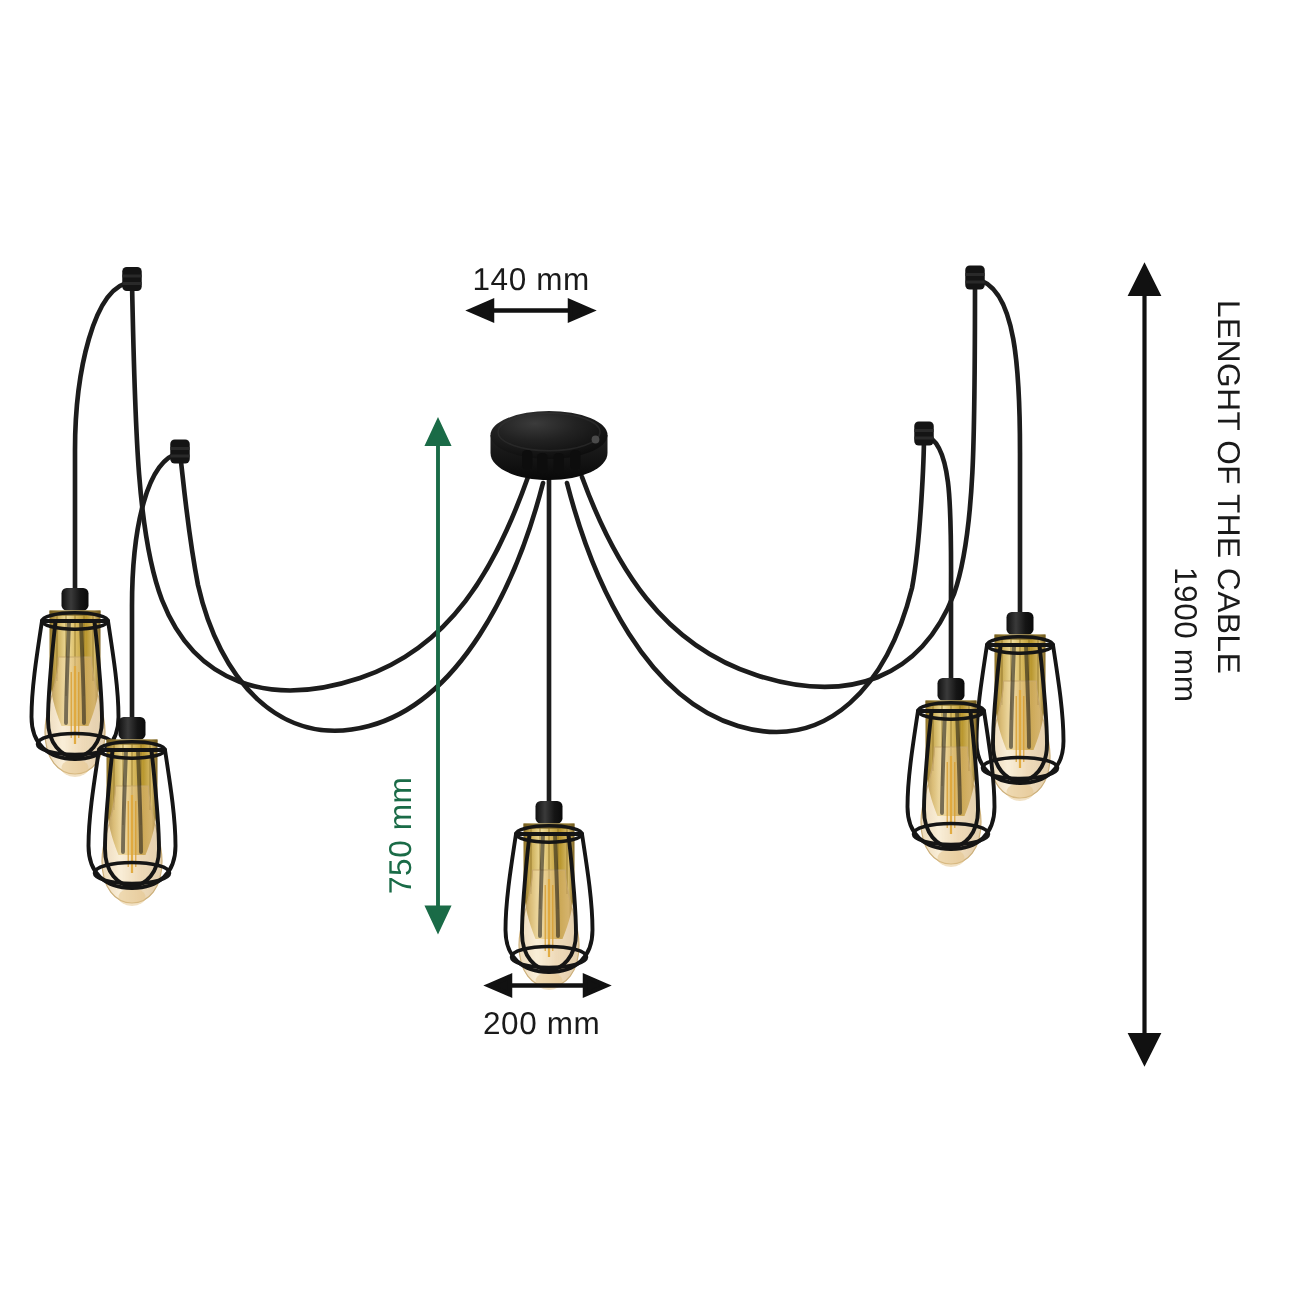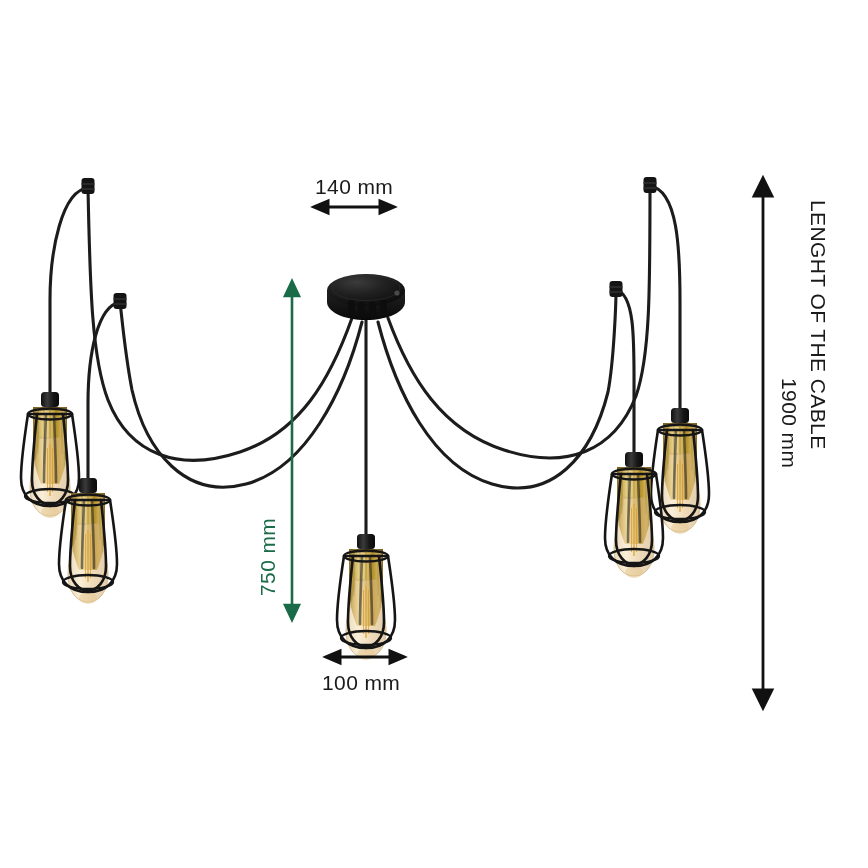--- a/index.html
+++ b/index.html
@@ -202,19 +202,19 @@
       <line x1="763" y1="186" x2="763" y2="700"></line>
       <polygon points="763,178 754,196 772,196"></polygon>
       <polygon points="763,708 754,690 772,690"></polygon>
     </g>
   </svg>
 
   <div class="lbl" style="left:315px;top:176px;">140 mm</div>
 
   <div class="lbl lbl-green rot-ccw" style="left:257px;top:596px;">750 mm</div>
 
-  <div class="lbl" style="left:322px;top:672px;">100 mm</div>
+  <div class="lbl" style="left:322px;top:672px;">200 mm</div>
 
   <div class="lbl rot-cw" style="left:829px;top:200px;">LENGHT OF THE CABLE</div>
 
   <div class="lbl rot-cw" style="left:800px;top:378px;">1900 mm</div>
 
 </div>
 
 </body></html>

